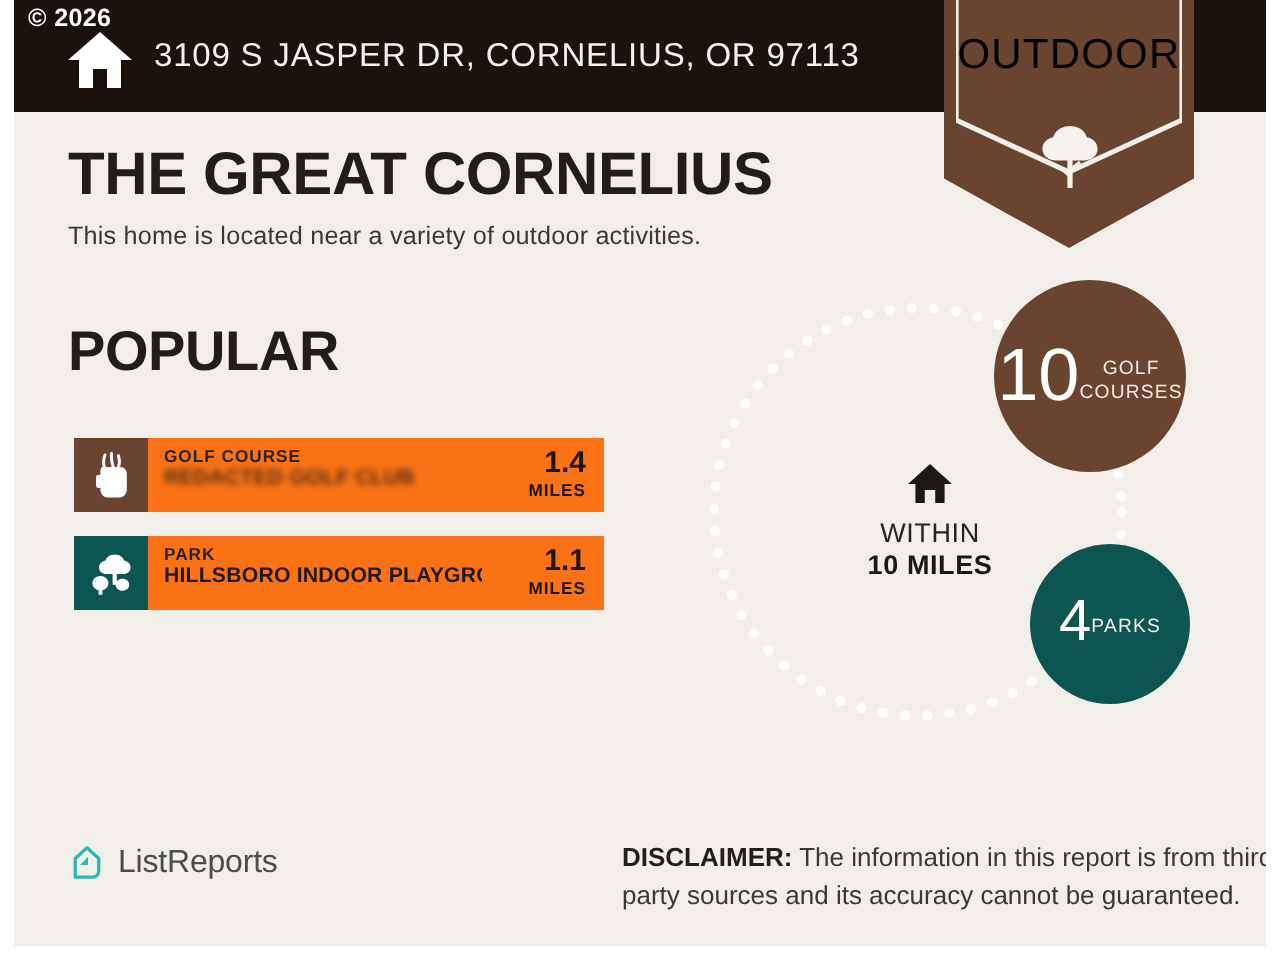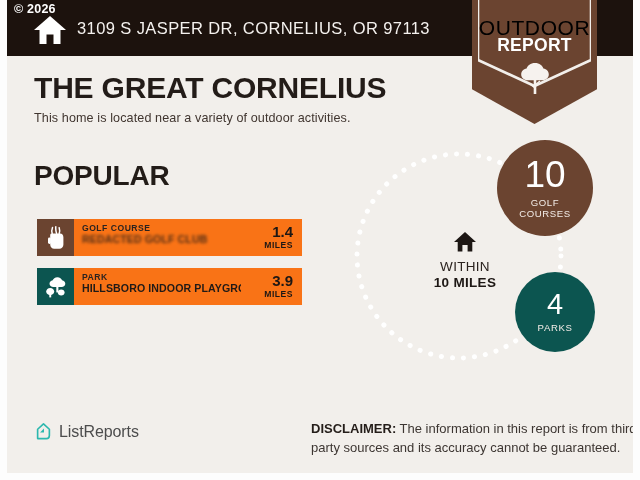--- a/index.html
+++ b/index.html
@@ -245,21 +245,20 @@
     font-weight: bold;
     color: #1d1714;
     letter-spacing: 0.3px;
     line-height: 1.2;
   }
 
   .stat-circle {
     position: absolute;
     border-radius: 50%;
     display: flex;
-    flex-direction: column;
     align-items: center;
     justify-content: center;
     z-index: 4;
   }
   #stat-golf {
     left: 150px; top: 0px;
     width: 96px; height: 96px;
     background: #6b4430;
   }
   #stat-parks {
@@ -330,21 +329,20 @@
 
     <div id="header-address">3109 S JASPER DR, CORNELIUS, OR 97113</div>
   </div>
 
   <div id="report-badge">
     <div class="shield"></div>
     <svg class="shield-inner-line" viewBox="0 0 113 88">
       <path d="M0 -4 L0 60 L56.5 86 L113 60 L113 -4" fill="none" stroke="#f2efeb" stroke-width="2.6"></path>
     </svg>
     <div id="badge-line1">OUTDOOR</div>
-    <div id="badge-line2">REPORT</div>
     <svg id="badge-tree-icon" viewBox="0 0 30 33">
       <path d="M15 1 C10.5 1 7.4 3.6 6.6 6.6 C3.4 7.1 1.2 9.6 1.2 12.4 C1.2 15.6 4 18.2 7.6 18.2 L22.4 18.2 C26 18.2 28.8 15.6 28.8 12.4 C28.8 9.6 26.6 7.1 23.4 6.6 C22.6 3.6 19.5 1 15 1 Z" fill="#f6f2ee"></path>
       <rect x="13.7" y="17" width="2.6" height="15" fill="#f6f2ee"></rect>
       <path d="M15 23 L20 19" stroke="#f6f2ee" stroke-width="1.6" fill="none"></path>
       <path d="M15 26 L10.2 22" stroke="#f6f2ee" stroke-width="1.6" fill="none"></path>
     </svg>
   </div>
 
   <div id="title-block">
     <h1 id="page-title">THE GREAT CORNELIUS</h1>
@@ -383,21 +381,21 @@
           <path d="M6.2 12.0 C4.0 12.0 2.2 13.6 2.2 15.6 C2.2 17.6 4.0 19.2 6.2 19.2 C8.4 19.2 10.2 17.6 10.2 15.6 C10.2 13.6 8.4 12.0 6.2 12.0 Z" fill="#ffffff"></path>
           <rect x="5.3" y="18.4" width="1.9" height="3.0" fill="#ffffff"></rect>
           <path d="M17.2 13.4 C15.3 13.4 13.8 14.7 13.8 16.4 C13.8 18.1 15.3 19.4 17.2 19.4 C19.1 19.4 20.6 18.1 20.6 16.4 C20.6 14.7 19.1 13.4 17.2 13.4 Z" fill="#ffffff"></path>
         </svg>
       </div>
       <div class="place-text">
         <div class="place-category">PARK</div>
         <div class="place-name">HILLSBORO INDOOR PLAYGROUND</div>
       </div>
       <div class="place-dist">
-        <div class="dist-value">3.9</div>
+        <div class="dist-value">1.1</div>
         <div class="dist-unit">MILES</div>
       </div>
     </div>
 
   </div>
 
   <div id="infographic">
 
     <svg id="dotted-circle" viewBox="0 0 216 216">
       <circle cx="108" cy="108" r="102" fill="none" stroke="#ffffff" stroke-width="5" stroke-linecap="round" stroke-dasharray="0.1 11"></circle>

